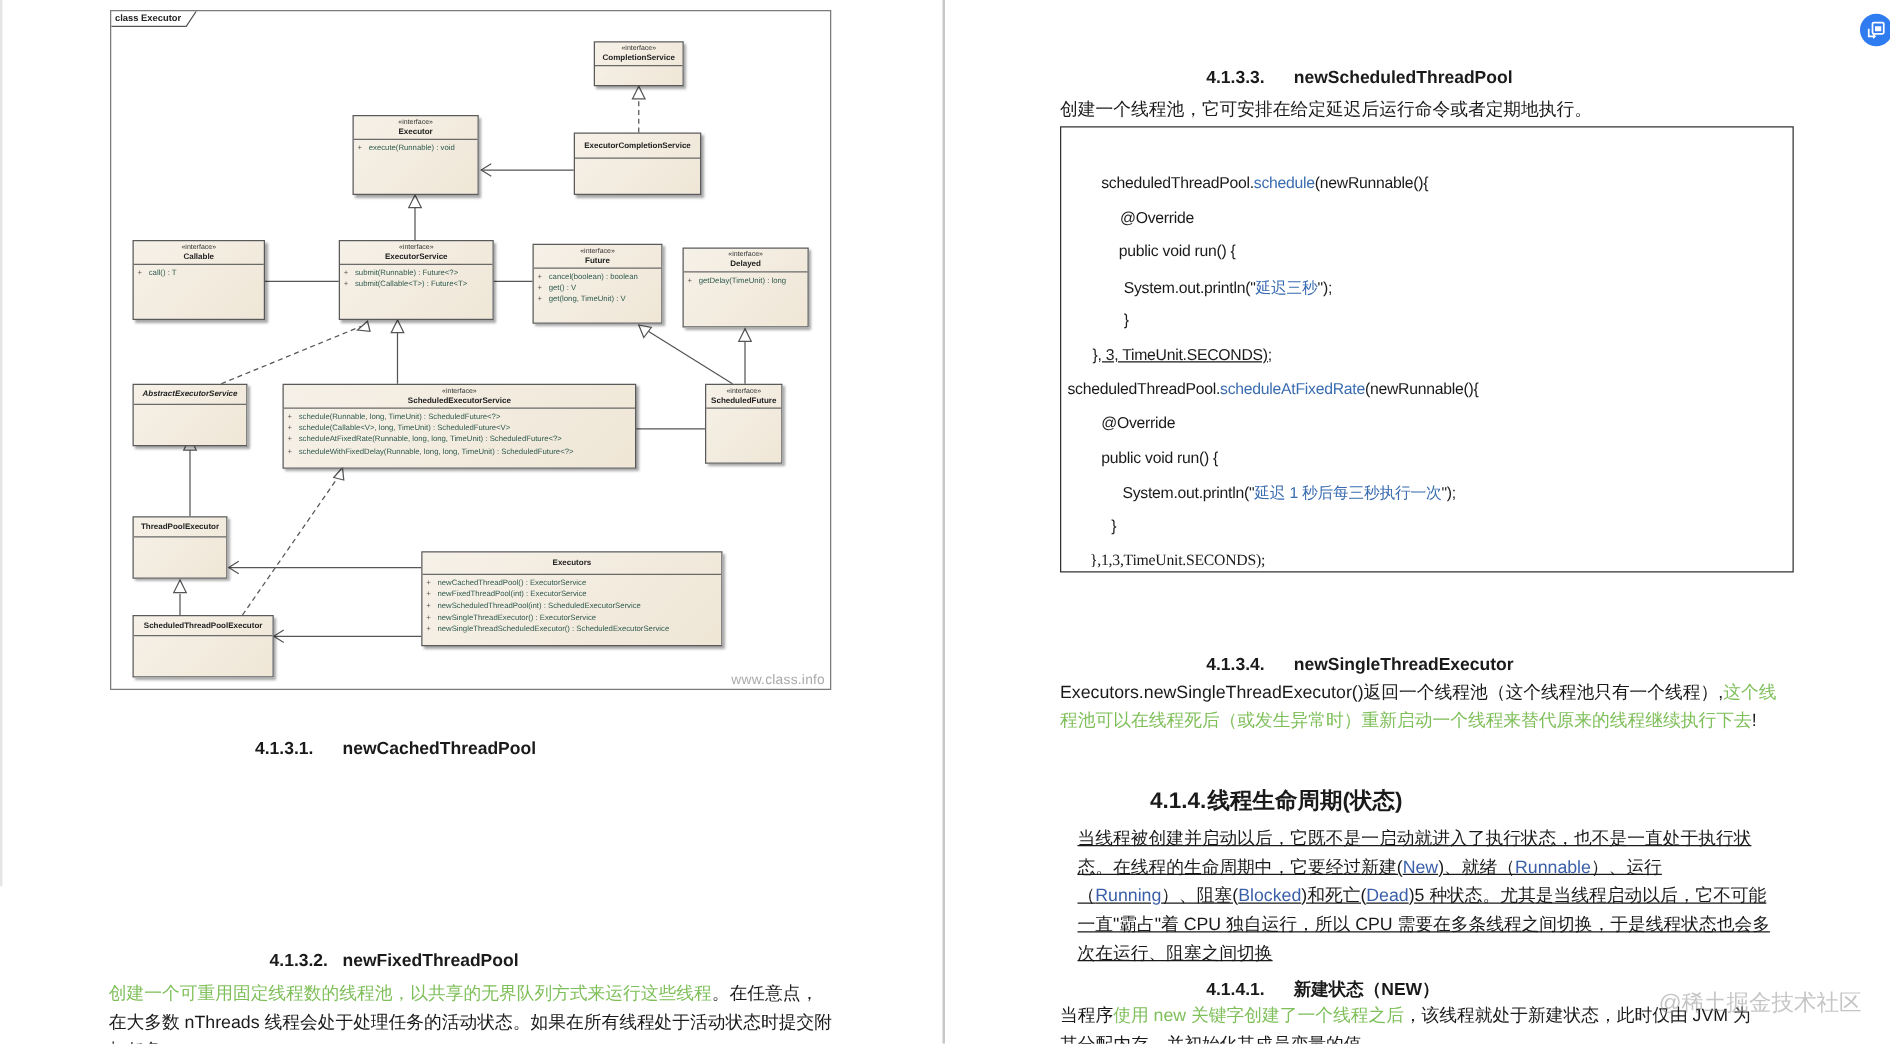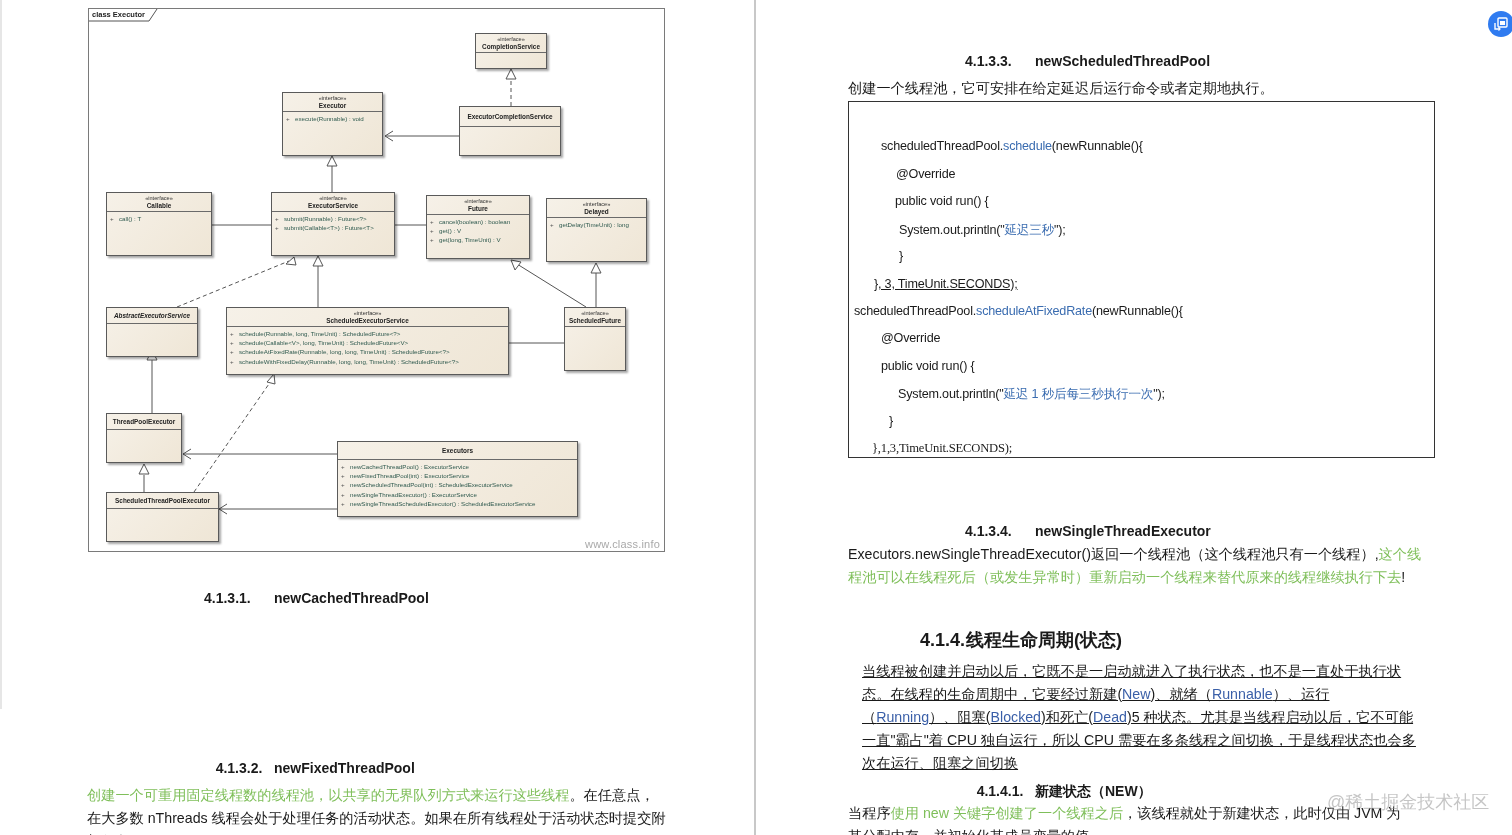--- a/index.html
+++ b/index.html
@@ -265,21 +265,21 @@
 </div>
 
 <div class="heading" style="left:920px;top:628px;font-size:18px;">
   <span class="num" style="width:46px;">4.1.4.</span><span class="title">线程生命周期(状态)</span>
 </div>
 <div class="para" style="left:862px;top:660px;width:560px;text-decoration:underline;">
   <span>当线程被创建并启动以后，它既不是一启动就进入了执行状态，也不是一直处于执行状态。在线程的生命周期中，它要经过新建(</span><span class="blue">New</span><span>)、就绪（</span><span class="blue">Runnable</span><span>）、运行（</span><span class="blue">Running</span><span>）、阻塞(</span><span class="blue">Blocked</span><span>)和死亡(</span><span class="blue">Dead</span><span>)5 种状态。尤其是当线程启动以后，它不可能一直"霸占"着 CPU 独自运行，所以 CPU 需要在多条线程之间切换，于是线程状态也会多次在运行、阻塞之间切换</span>
 </div>
 
 <div class="heading" style="left:965px;top:783px;">
-  <span class="num" style="width:70px;text-align:center;">4.1.4.1.</span><span class="title">新建状态（NEW）</span>
+  <span class="num" style="width:70px;">4.1.4.1.</span><span class="title">新建状态（NEW）</span>
 </div>
 <div class="para" style="left:848px;top:802px;width:560px;">
   <span>当程序</span><span class="green">使用 new 关键字创建了一个线程之后</span><span>，该线程就处于新建状态，此时仅由 JVM 为其分配内存，并初始化其成员变量的值</span>
 </div>
 
 <div class="site-watermark">@稀土掘金技术社区</div>
 
 <div class="fab">
   <svg width="16" height="16" viewBox="0 0 16 16">
     <rect x="5" y="2" width="9" height="9" rx="1" fill="none" stroke="#fff" stroke-width="1.4"></rect>

